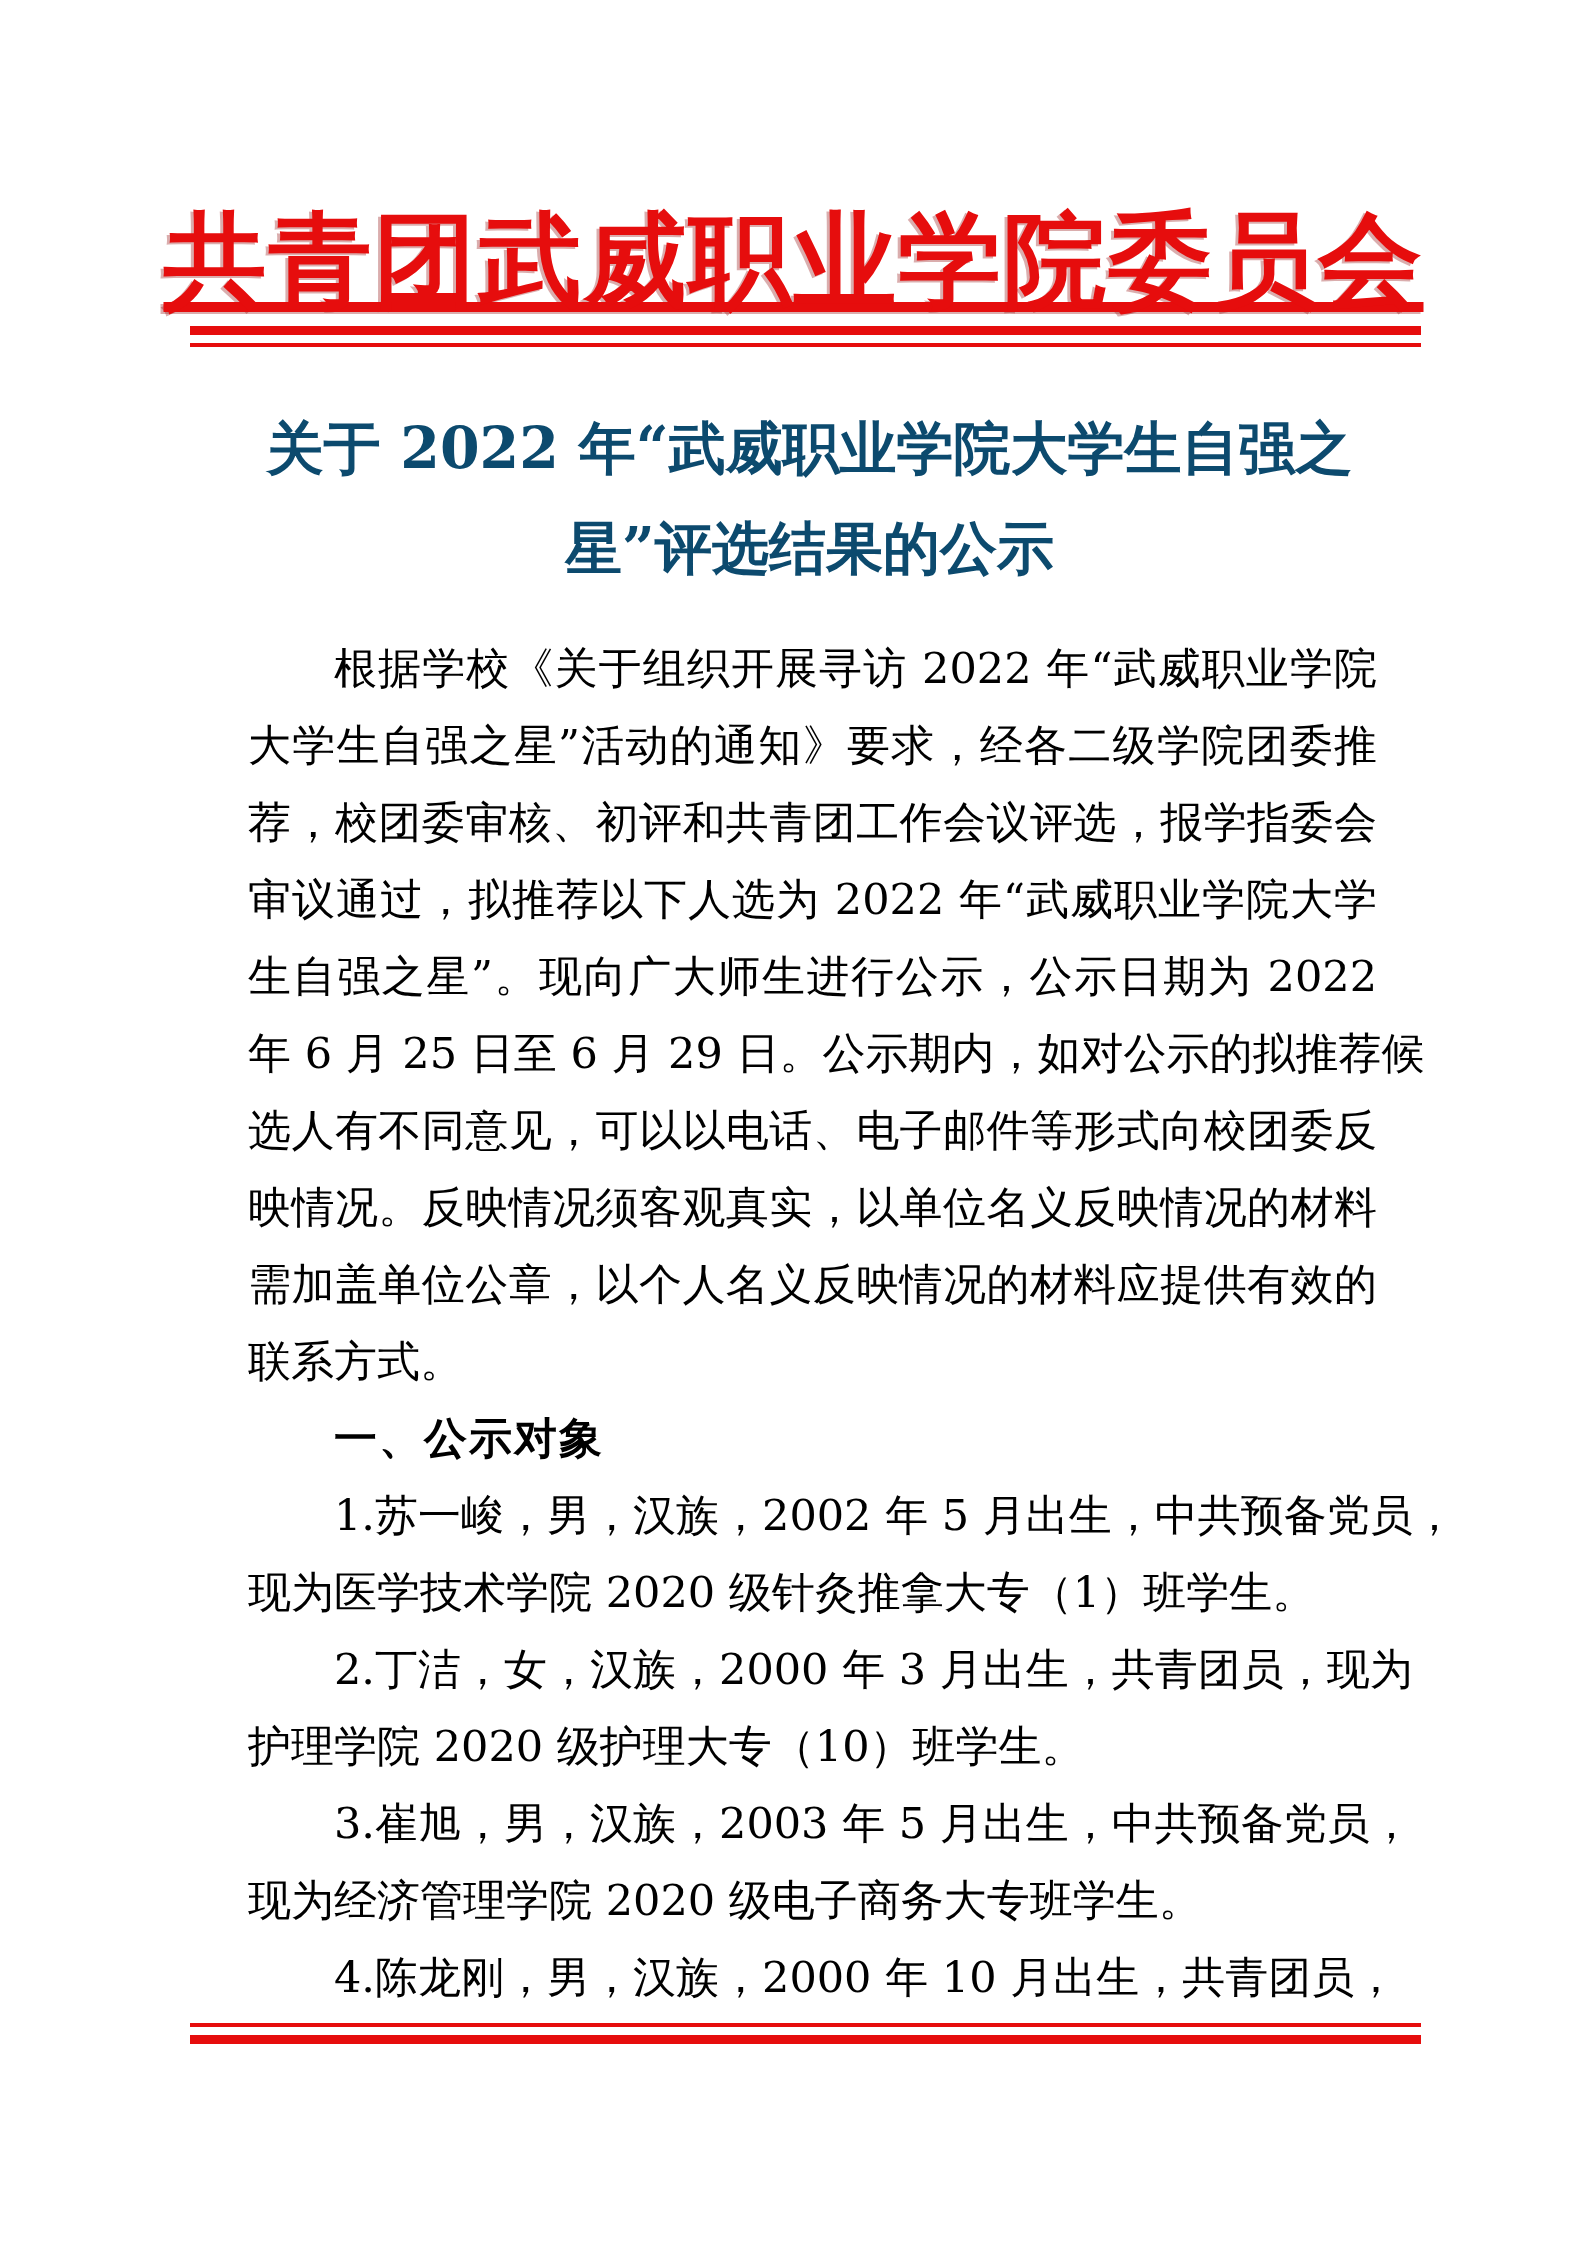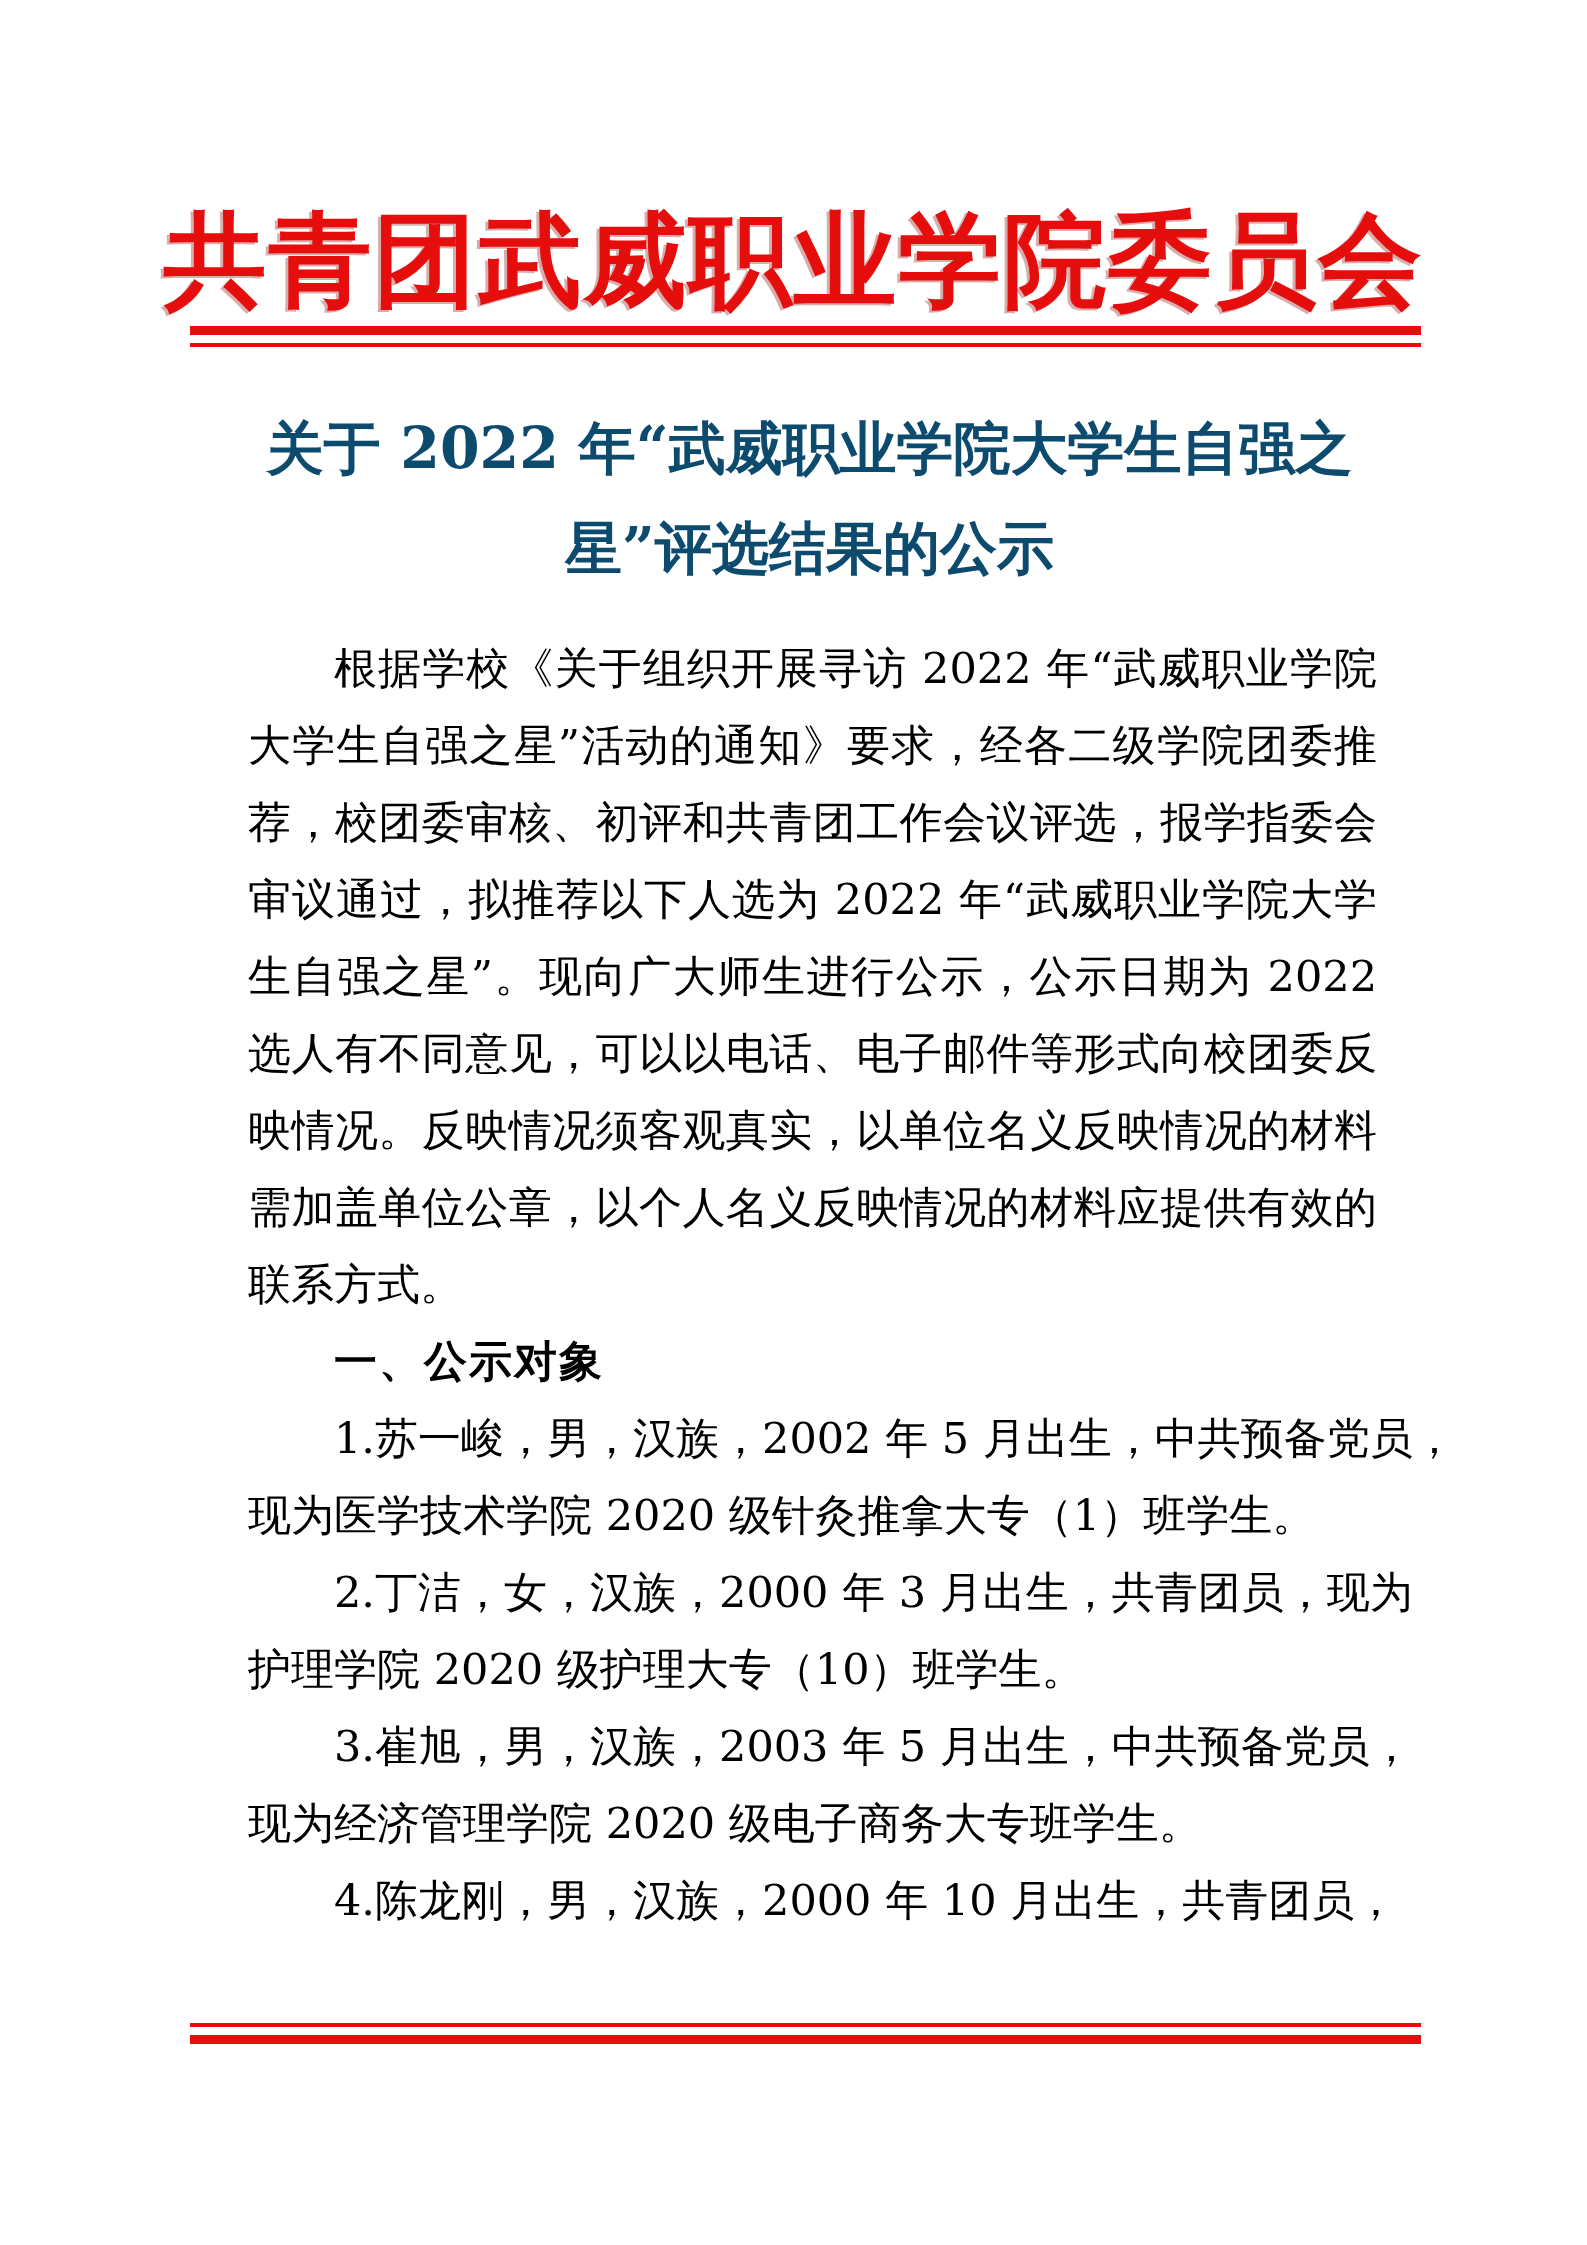--- a/index.html
+++ b/index.html
@@ -19,20 +19,21 @@
     left: 0;
     width: 100%;
     text-align: center;
     font-size: 103px;
     line-height: 1.05;
     font-weight: bold;
     color: var(--accent_red, #e60d0d);
     letter-spacing: 2px;
     text-shadow: -3px 2px 0 rgba(150, 20, 20, 0.35);
     white-space: nowrap;
+    text-decoration: underline;
   }
   .sep {
     position: absolute;
     left: 190px;
     width: 1231px;
   }
   .sep-top { top: 326px; }
   .sep-bottom { top: 2023px; }
   .redline { background: var(--accent_red, #e60d0d); }
   .redline.thick { height: 9px; }
@@ -101,20 +102,21 @@
     <div>关于 2022 年“武威职业学院大学生自强之</div>
     <div>星”评选结果的公示</div>
   </h1>
 
   <div class="body-block">
     <div class="tline indent">根据学校《关于组织开展寻访 2022 年“武威职业学院</div>
     <div class="tline">大学生自强之星”活动的通知》要求，经各二级学院团委推</div>
     <div class="tline">荐，校团委审核、初评和共青团工作会议评选，报学指委会</div>
     <div class="tline">审议通过，拟推荐以下人选为 2022 年“武威职业学院大学</div>
     <div class="tline">生自强之星”。现向广大师生进行公示，公示日期为 2022</div>
+    <div class="tline">年 6 月 25 日至 6 月 29 日。公示期内，如对公示的拟推荐候</div>
     <div class="tline">选人有不同意见，可以以电话、电子邮件等形式向校团委反</div>
     <div class="tline">映情况。反映情况须客观真实，以单位名义反映情况的材料</div>
     <div class="tline">需加盖单位公章，以个人名义反映情况的材料应提供有效的</div>
     <div class="tline lastline">联系方式。</div>
 
     <div class="tline heading">一、公示对象</div>
 
     <div class="tline indent">1.苏一峻，男，汉族，2002 年 5 月出生，中共预备党员，</div>
     <div class="tline lastline">现为医学技术学院 2020 级针灸推拿大专（1）班学生。</div>
     <div class="tline indent">2.丁洁，女，汉族，2000 年 3 月出生，共青团员，现为</div>

